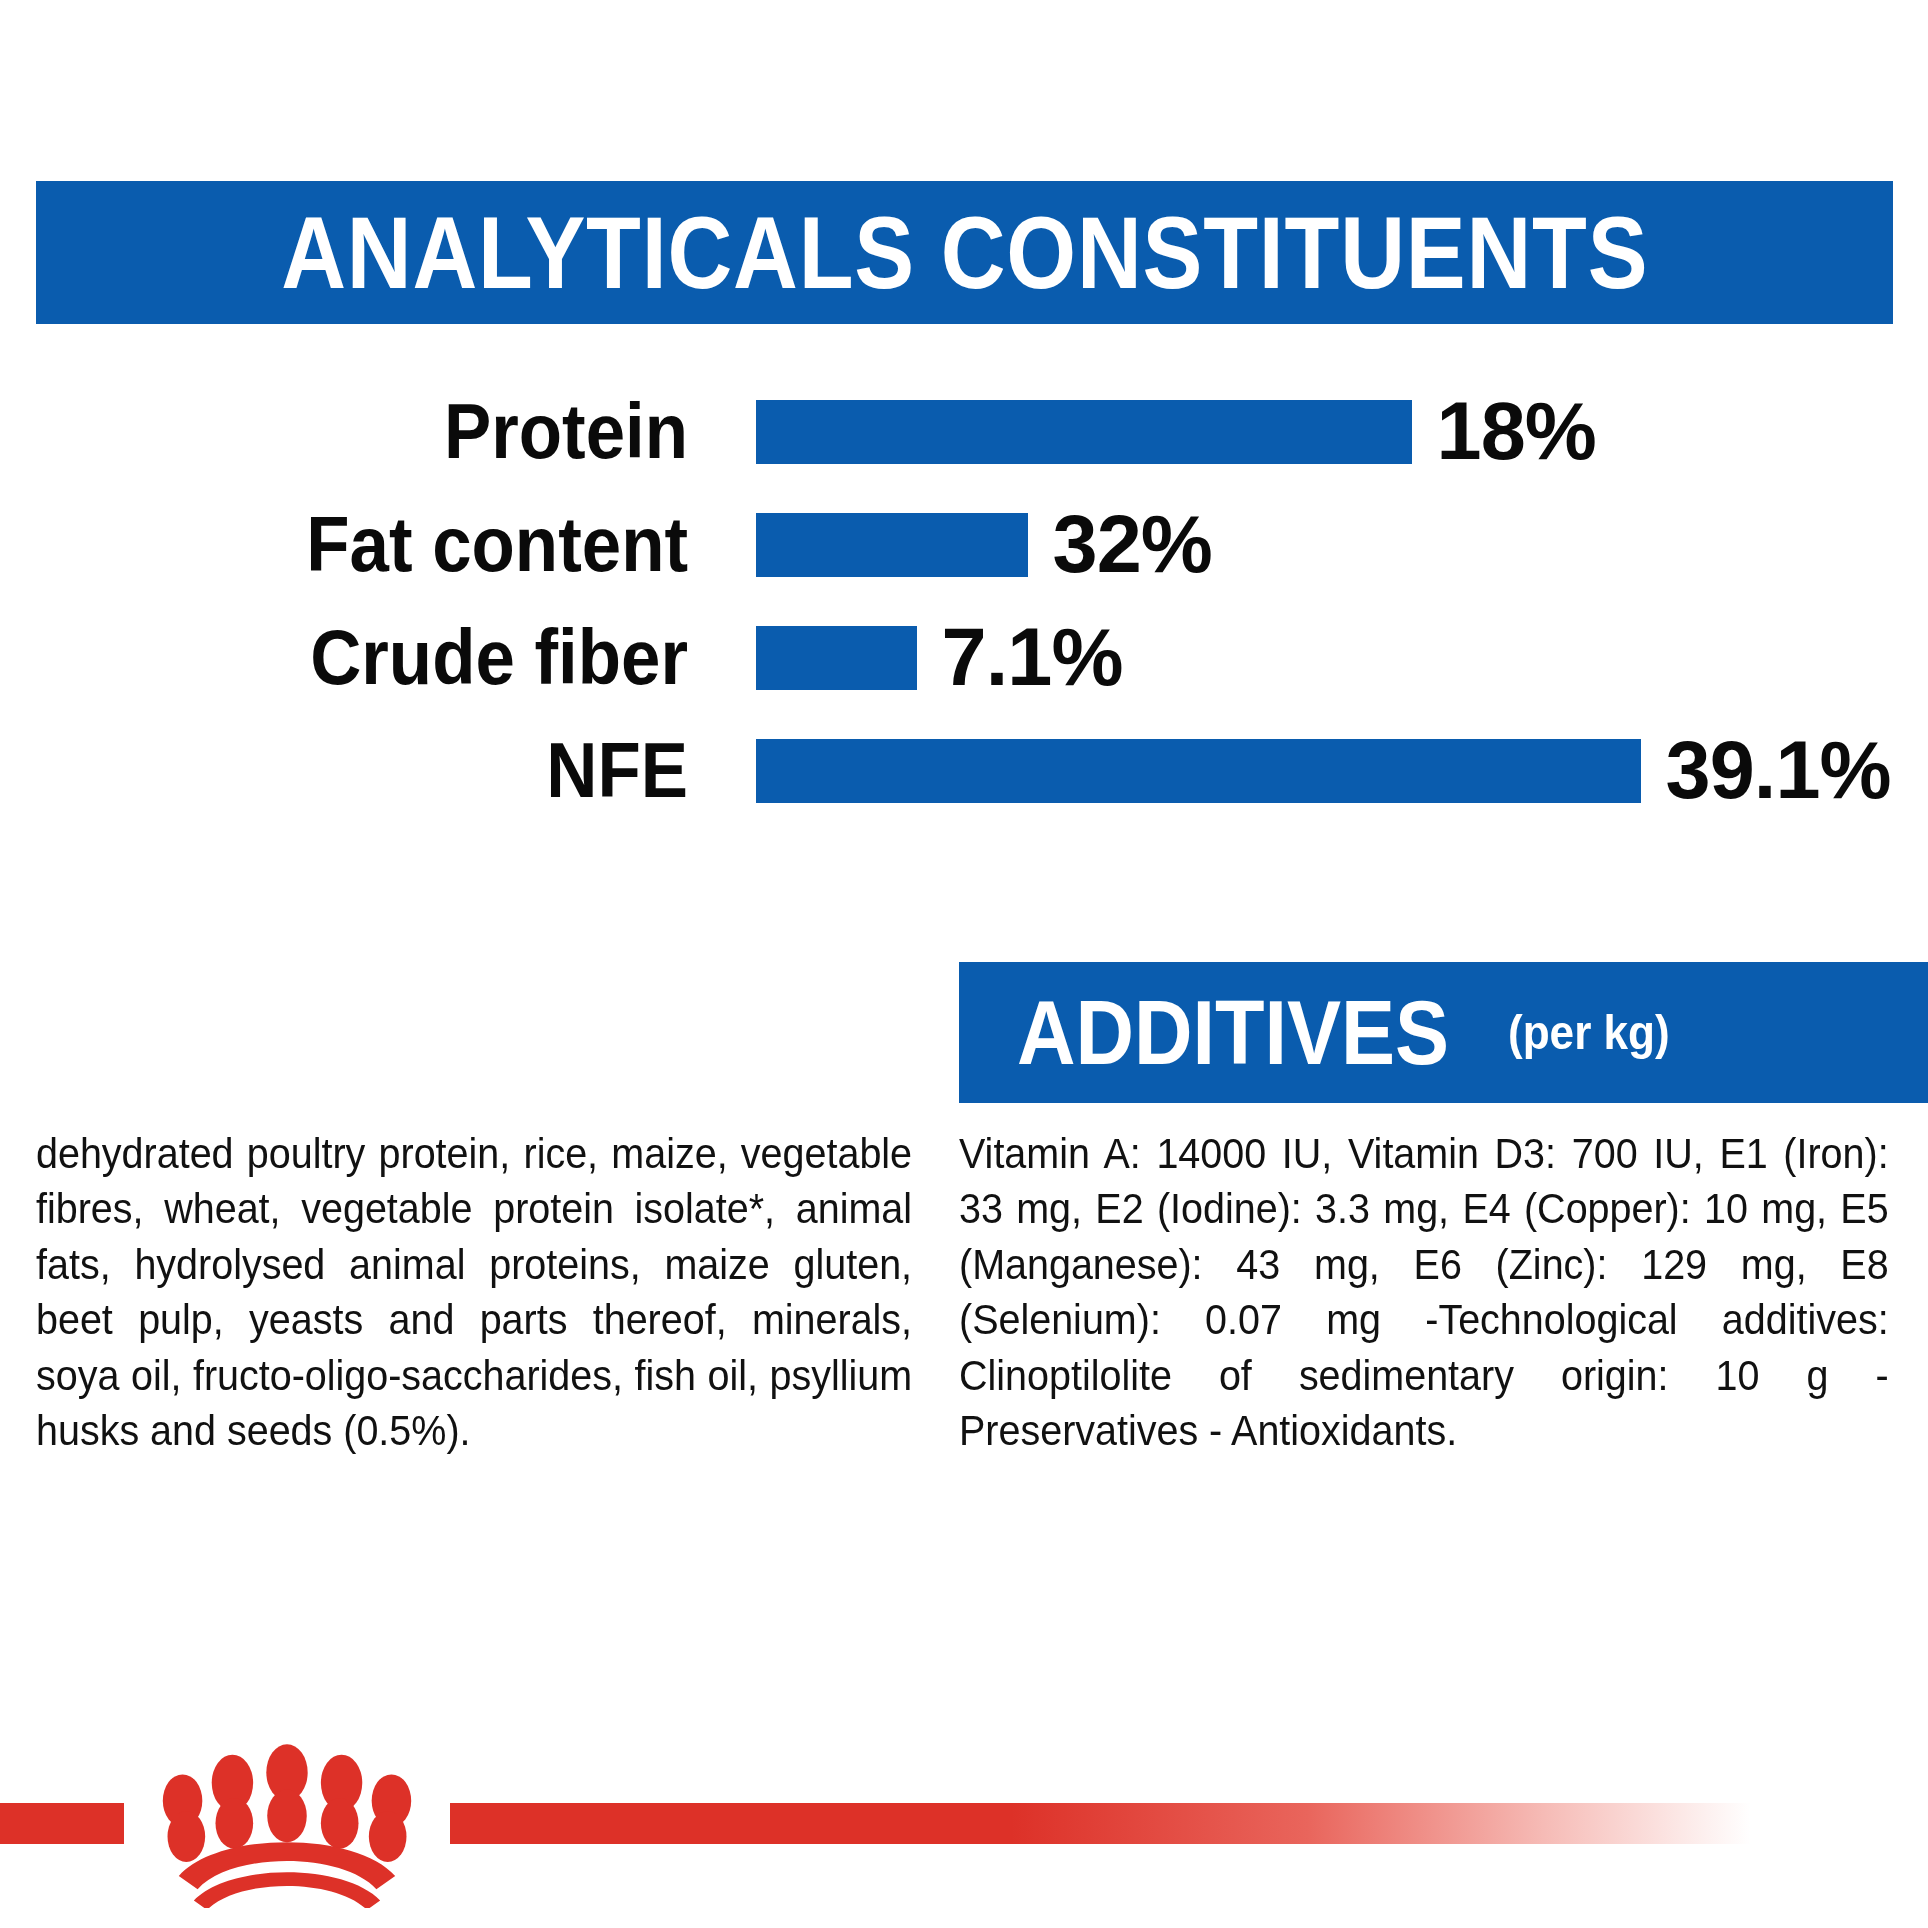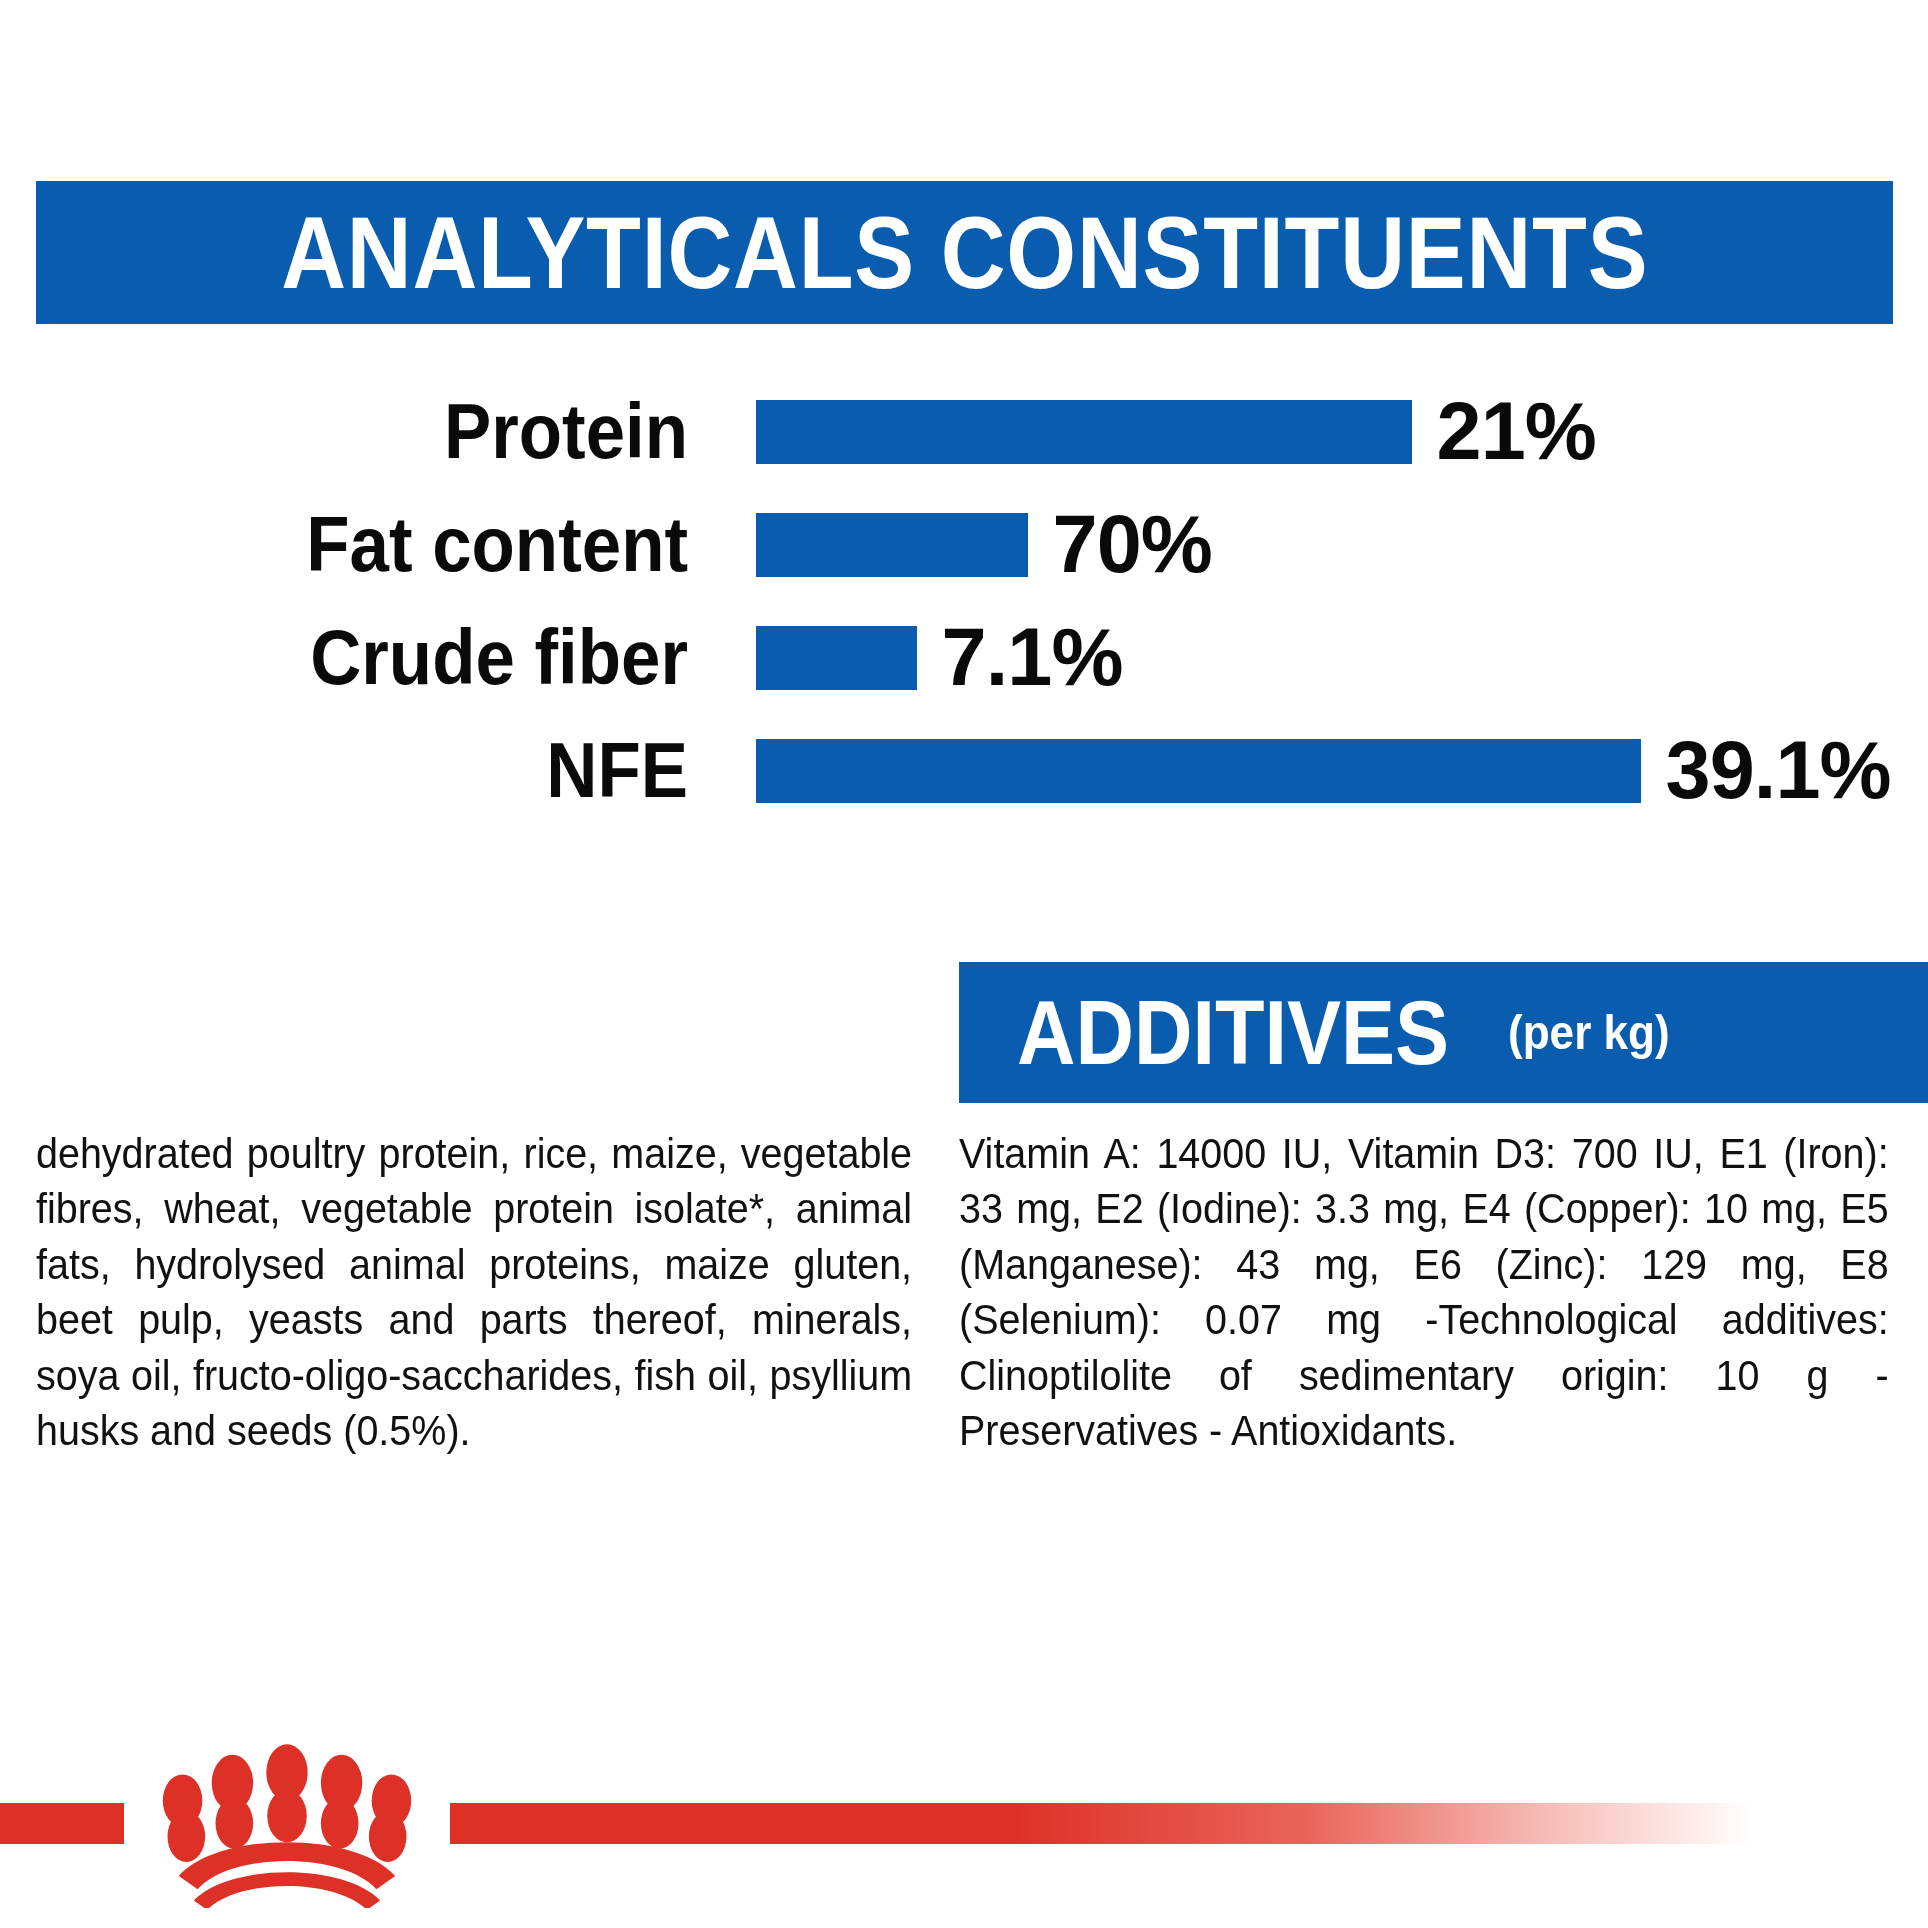--- a/index.html
+++ b/index.html
@@ -203,29 +203,29 @@
   <div class="banner-analyticals">
     <div class="banner-analyticals-text">ANALYTICALS CONSTITUENTS</div>
   </div>
 
   <div class="chart">
 
     <div class="chart-row">
       <div class="chart-label">Protein</div>
       <div class="chart-barwrap">
         <div class="chart-bar" id="bar-0" style="width: 656px; background: rgb(10, 92, 174);"></div>
-        <div class="chart-value">21%</div>
+        <div class="chart-value">18%</div>
       </div>
     </div>
 
     <div class="chart-row">
       <div class="chart-label">Fat content</div>
       <div class="chart-barwrap">
         <div class="chart-bar" id="bar-1" style="width: 272px; background: rgb(10, 92, 174);"></div>
-        <div class="chart-value">70%</div>
+        <div class="chart-value">32%</div>
       </div>
     </div>
 
     <div class="chart-row">
       <div class="chart-label">Crude fiber</div>
       <div class="chart-barwrap">
         <div class="chart-bar" id="bar-2" style="width: 161px; background: rgb(10, 92, 174);"></div>
         <div class="chart-value">7.1%</div>
       </div>
     </div>

